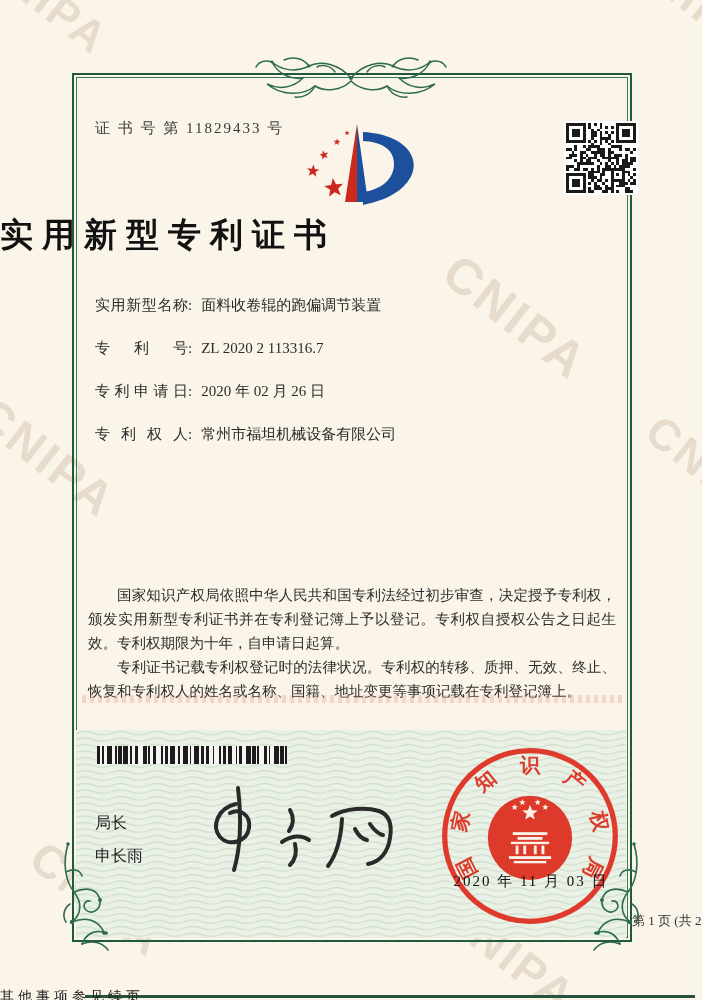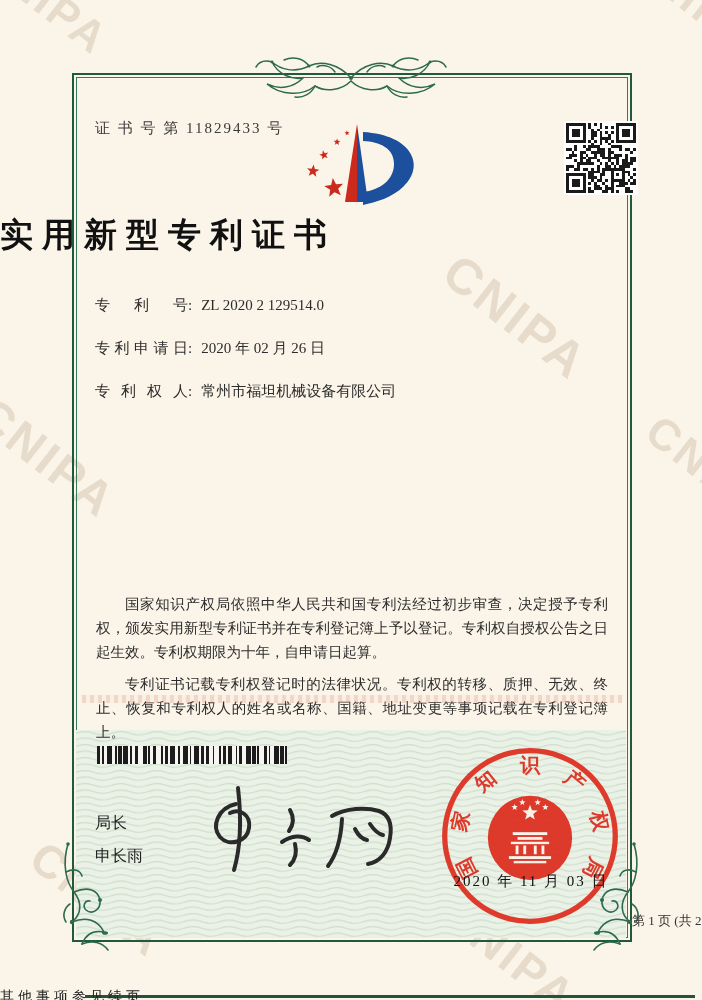--- a/index.html
+++ b/index.html
@@ -36,21 +36,21 @@
   
   .fields{position:absolute;left:95px;top:295px;width:520px;font-size:15px;color:#2c2c2c;}
   .frow{position:relative;height:43px;line-height:21px;}
   .flabel{display:inline-block;width:93px;text-align:justify;text-align-last:justify;}
   .fcolon{margin-right:9px;}
   .g2{position:absolute;left:275px;top:0;}
   .g2 .flabel{width:82px;}
   
   .paras{position:absolute;left:88px;top:584px;width:528px;font-size:14.5px;line-height:1.66;
     text-align:justify;color:#2c2c2c;}
-  .paras p{margin:8px;text-indent:2em;}
+  .paras p{margin:0;text-indent:2em;font-family:Liberation Mono, monospace;}
   
   .microband{position:absolute;left:82px;top:695px;width:540px;height:8px;opacity:.75;
     background:repeating-linear-gradient(90deg,rgba(214,120,96,.32) 0 4px,rgba(214,120,96,.05) 4px 8px);}
   
   .barcode{position:absolute;left:97px;top:746px;width:190px;height:18px;background:#f7f5ef;}
   .bar{position:absolute;top:0;height:100%;background:#1c1c1c;}
   
   .director{position:absolute;left:95px;top:806px;font-family:"Liberation Sans","DejaVu Sans",sans-serif;
     font-size:16px;line-height:33px;color:#222;}
   .sig{position:absolute;left:198px;top:784px;width:202px;height:94px;}
@@ -473,21 +473,24 @@
     <rect x="18" y="24" width="1" height="1" fill="#1a1a1a"></rect>
     <rect x="21" y="24" width="1" height="1" fill="#1a1a1a"></rect>
     <rect x="22" y="24" width="1" height="1" fill="#1a1a1a"></rect>
     <rect x="23" y="24" width="1" height="1" fill="#1a1a1a"></rect>
   </svg>
 
 <div class="title">实用新型专利证书</div>
 
 <div class="fields">
   <div class="frow">
-    <span class="flabel">专利号</span><span class="fcolon">:</span><span class="fvalue">ZL 2020 2 129514.0</span>
+    <span class="flabel">实用新型名称</span><span class="fcolon">:</span><span class="fvalue">面料收卷辊的跑偏调节装置</span>
+  </div>
+  <div class="frow">
+    <span class="flabel">专利号</span><span class="fcolon">:</span><span class="fvalue">ZL 2020 2 113316.7</span>
   </div>
   <div class="frow">
     <span class="flabel">专利申请日</span><span class="fcolon">:</span><span class="fvalue">2020 年 02 月 26 日</span>
   </div>
   <div class="frow">
     <span class="flabel">专利权人</span><span class="fcolon">:</span><span class="fvalue">常州市福坦机械设备有限公司</span>
   </div>
 </div>
 
 <div class="paras">

